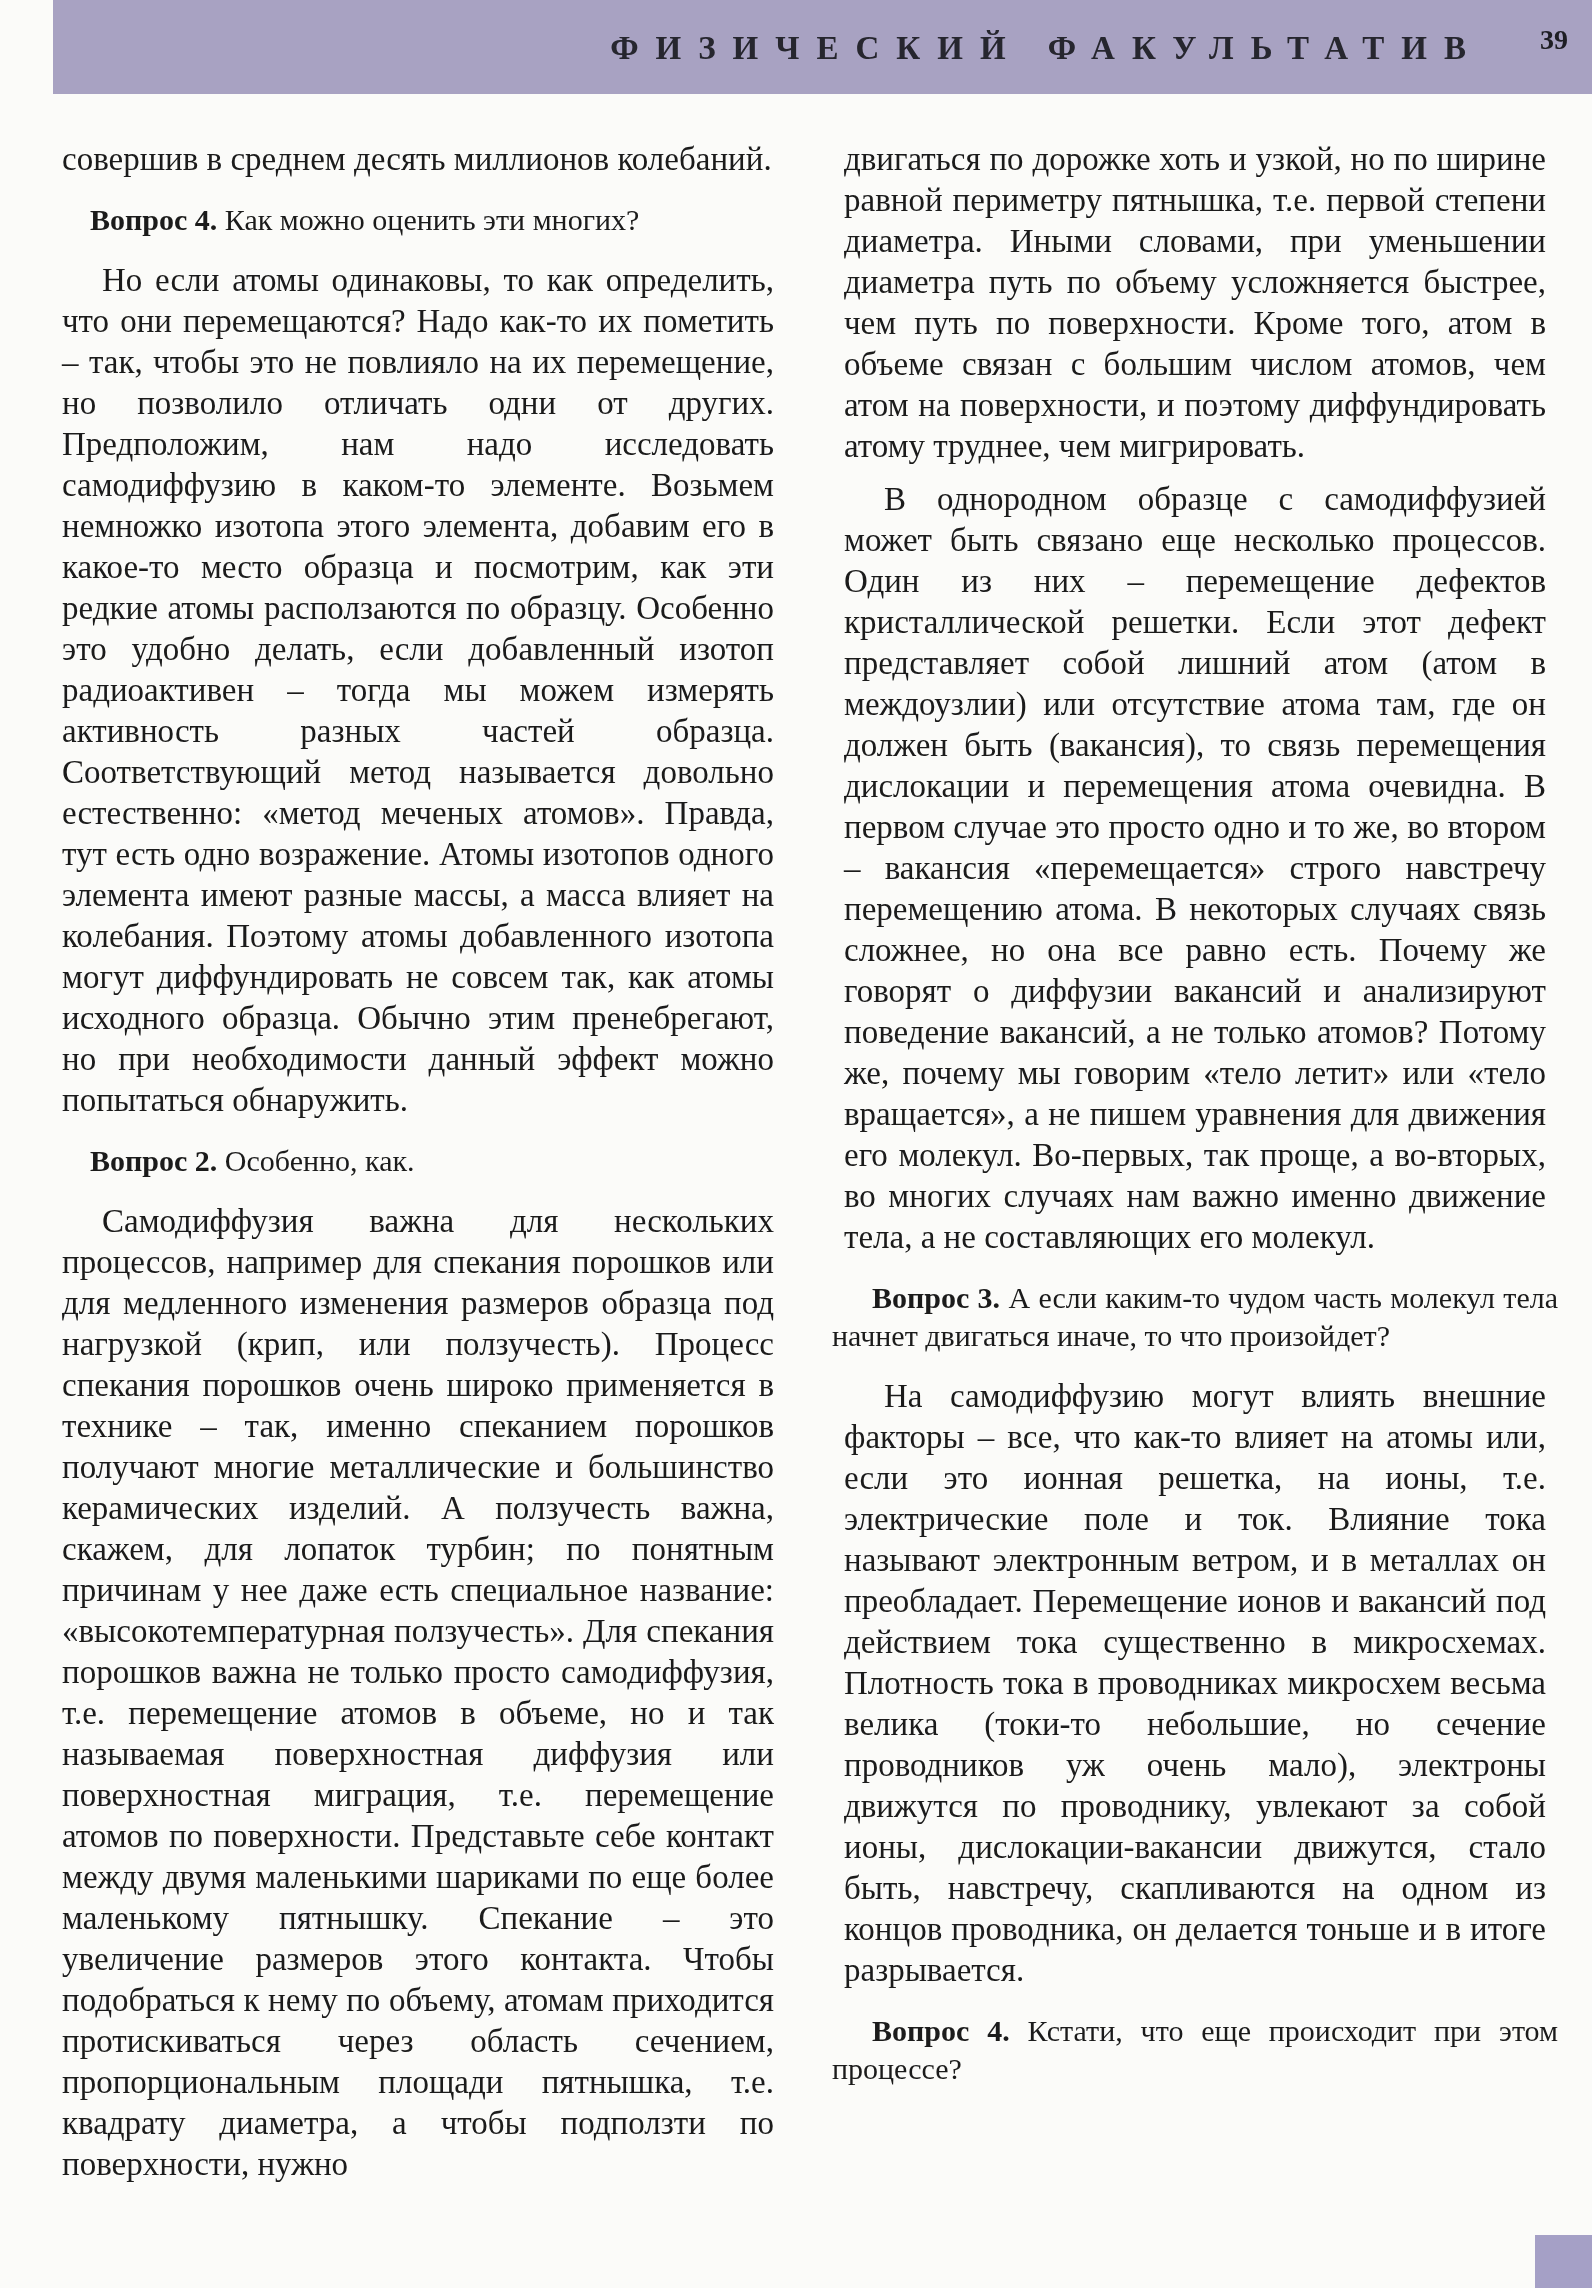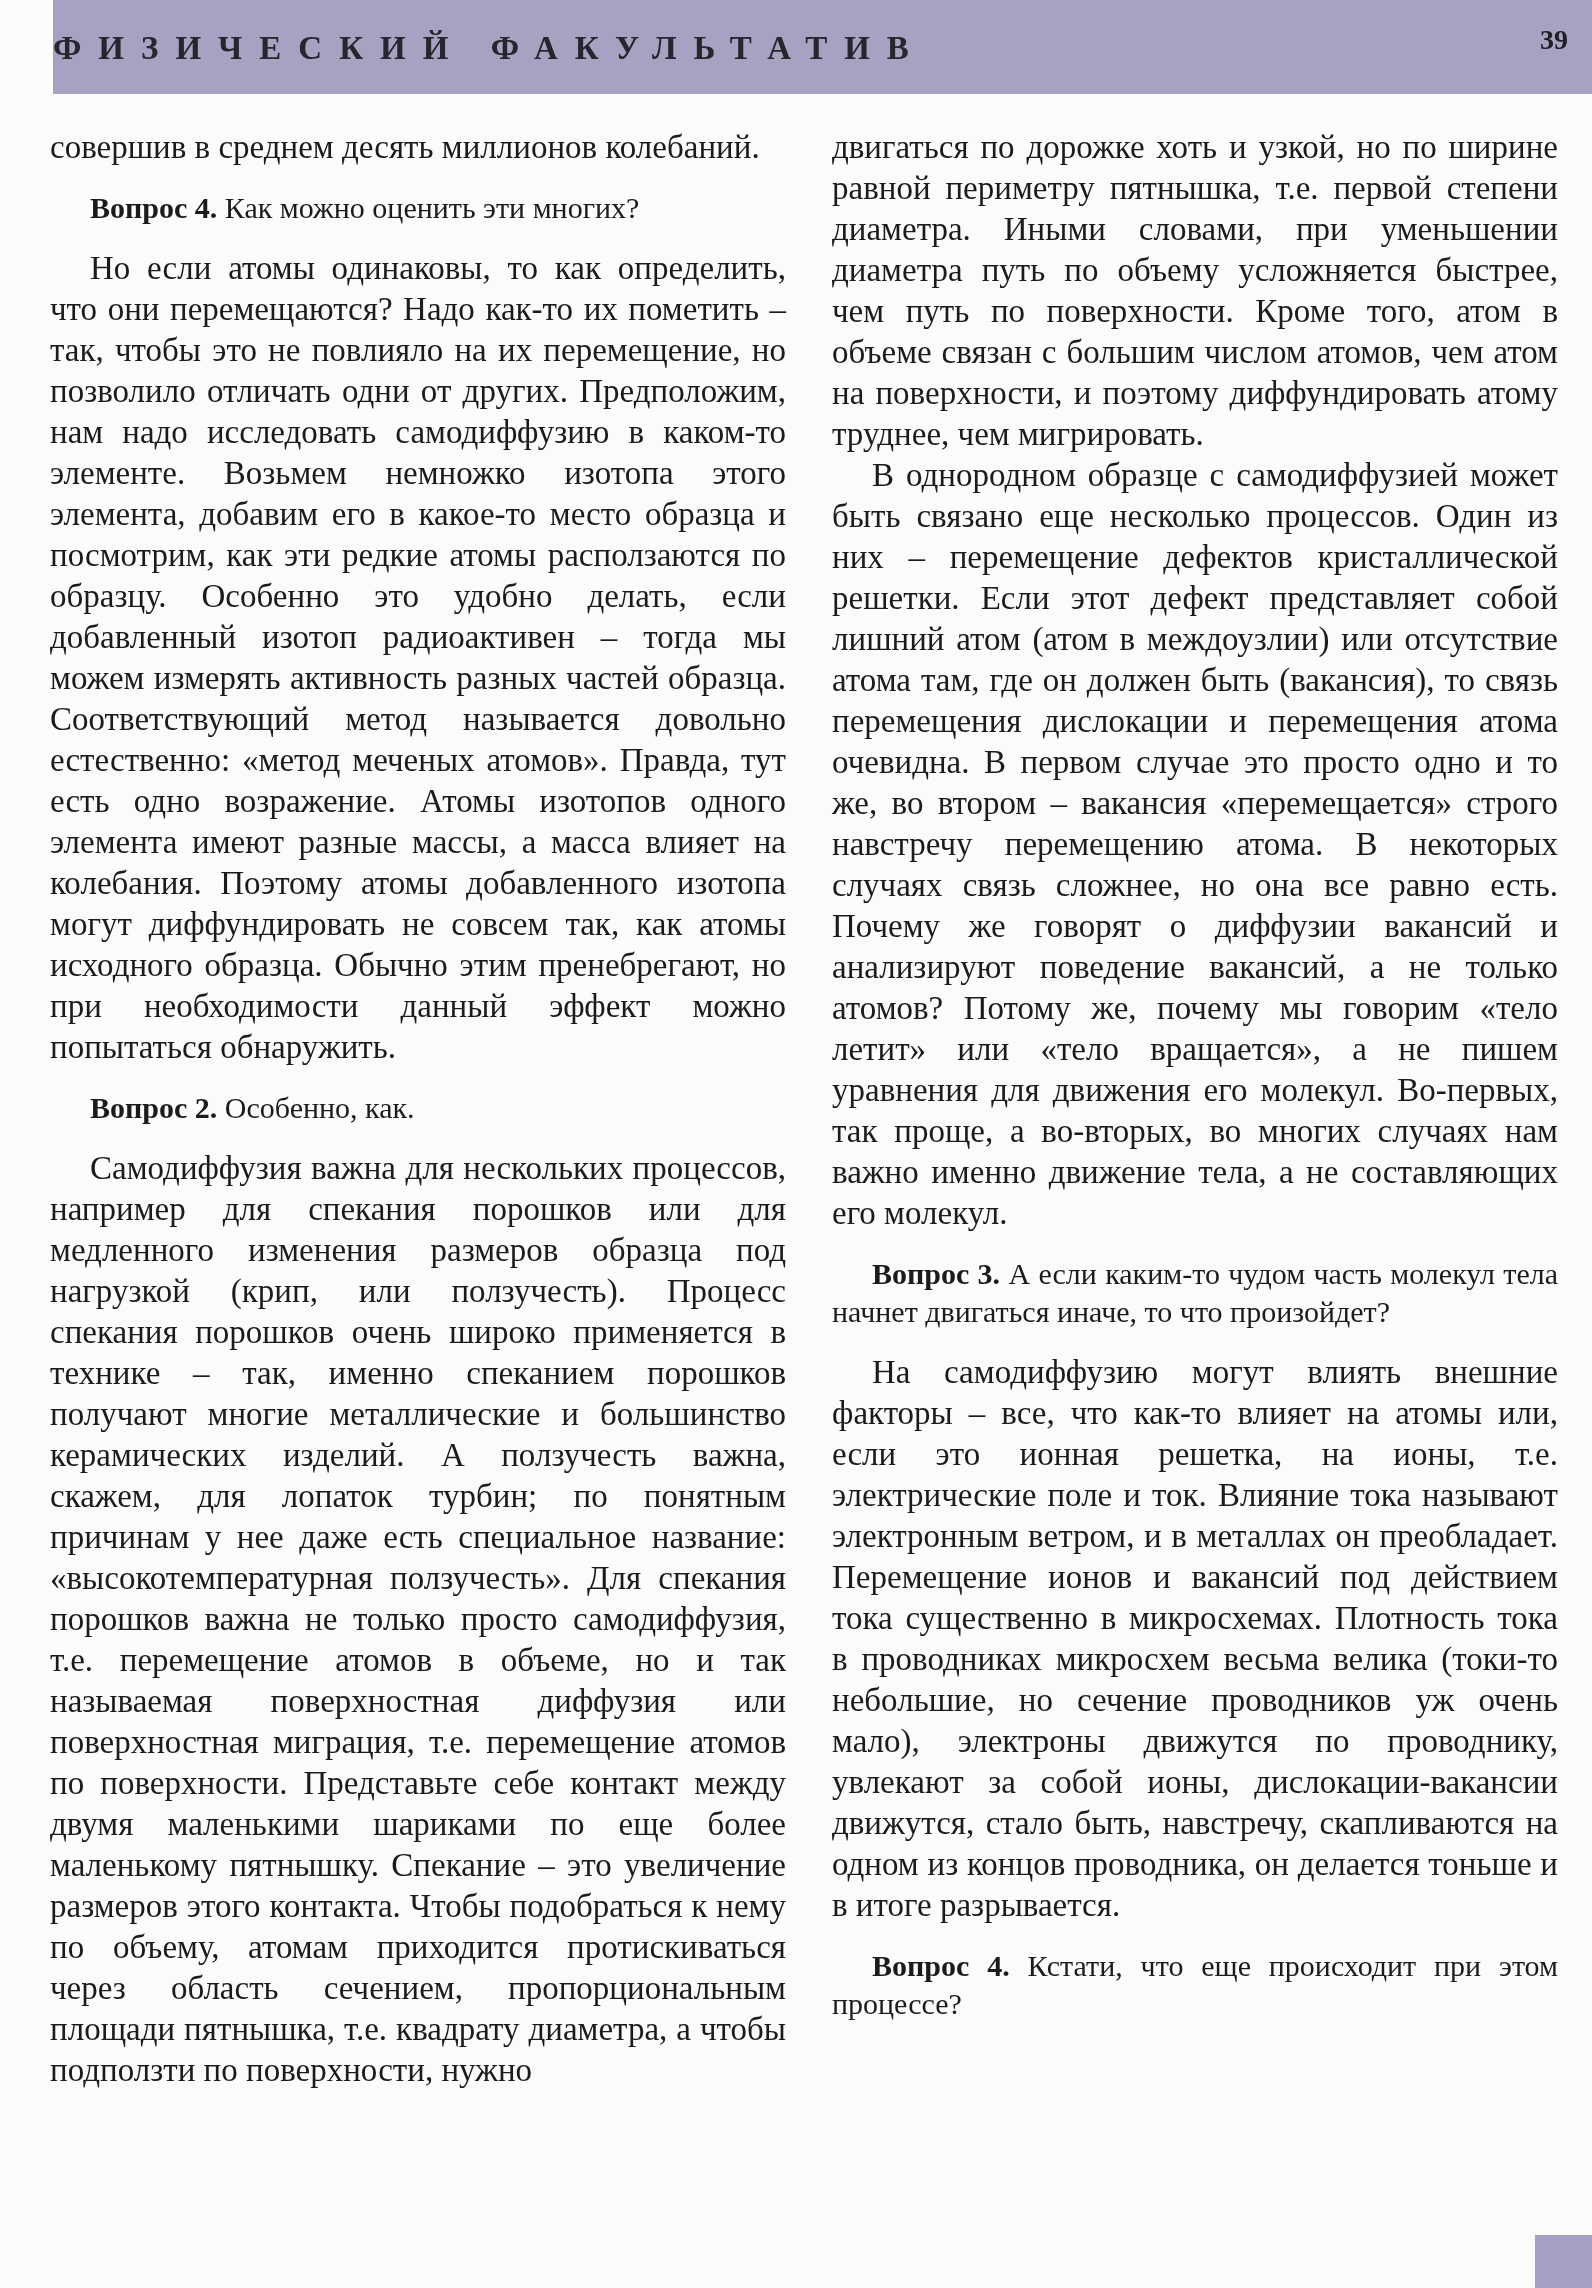--- a/index.html
+++ b/index.html
@@ -9,38 +9,38 @@
     background:var(--page_bg,#fbfbf9);
     font-family:"Liberation Serif", serif;
     overflow:hidden;
   }
   .header-band{
     position:absolute;left:53px;top:0;right:0;height:94px;
     background:var(--band,#a8a2c2);
   }
   .header-title{
     position:absolute;left:0;right:109px;top:30px;
-    text-align:left;
+    text-align:right;
     font-size:33px;font-weight:bold;
     letter-spacing:17px;
     color:#26262e;
     white-space:nowrap;
   }
   .page-number{
     position:absolute;top:24px;left:1487px;
     font-size:28px;font-weight:bold;color:#1e1e24;
   }
   .columns{
     position:absolute;left:50px;top:127px;
     display:flex;gap:46px;
     color:var(--text,#1b1b1b);
   }
   .col{width:736px;text-align:justify;font-size:33px;line-height:41px;}
   .col.right{width:726px;}
-  .col p{margin:0;padding:0;}
+  .col p{margin:12px;padding:0;}
   .col p.indent{text-indent:40px;}
   .col p.question{
     font-size:30px;line-height:38px;
     text-indent:40px;
     margin:21px 0;
   }
   .col p.question b{font-weight:bold;}
   .corner-square{
     position:absolute;left:1535px;top:2235px;right:0;bottom:0;
     background:var(--corner,#a59fc4);

